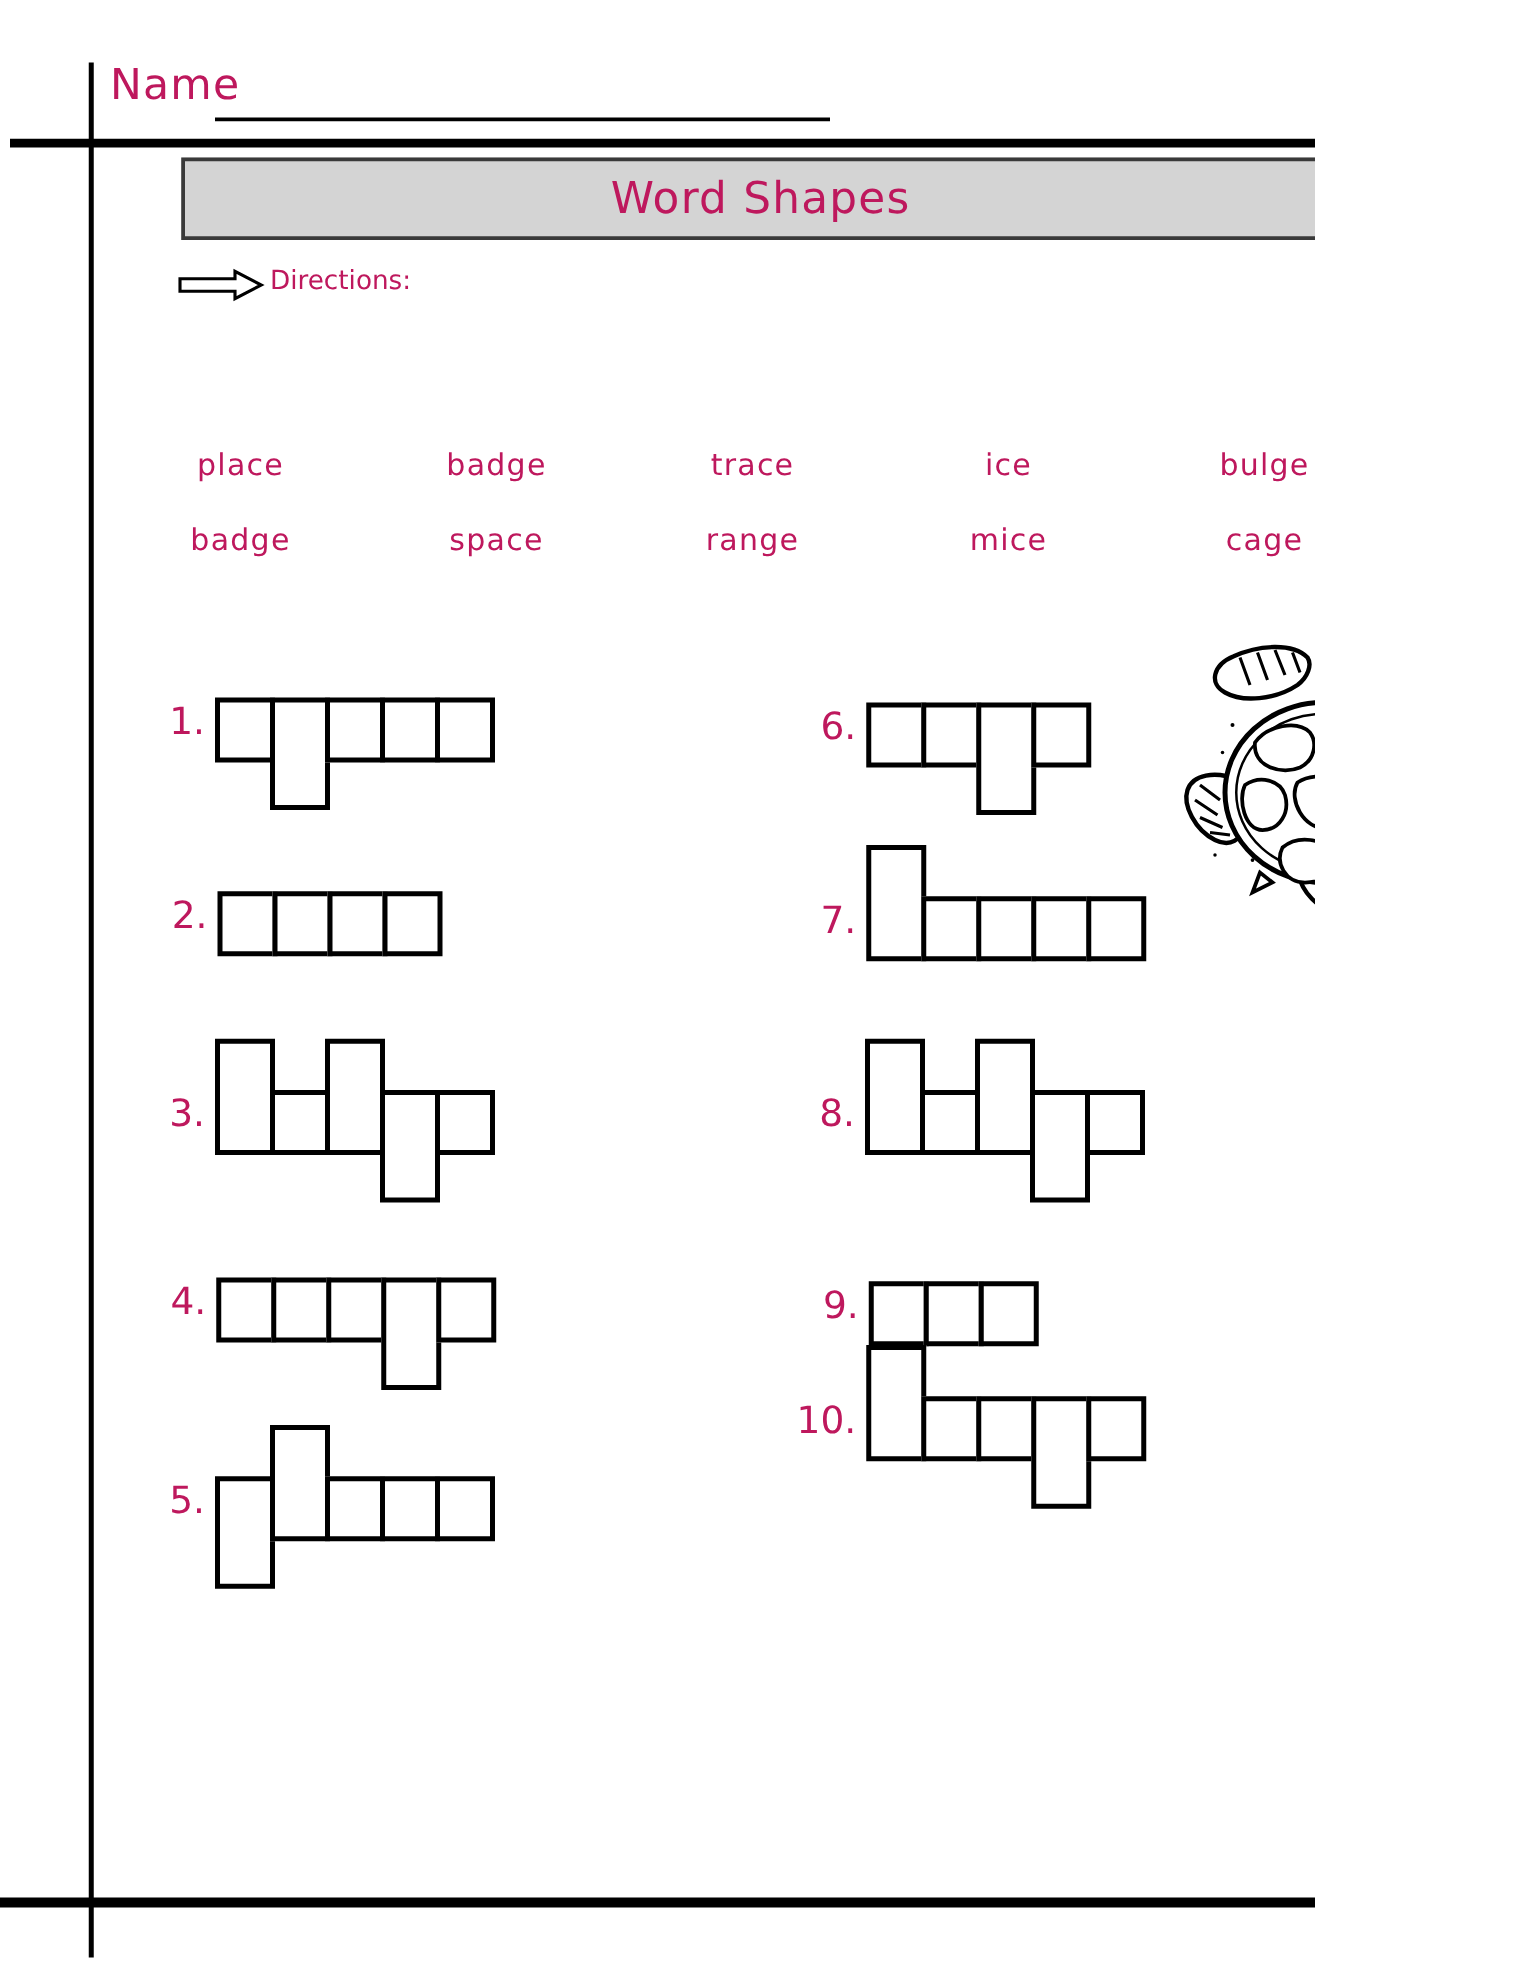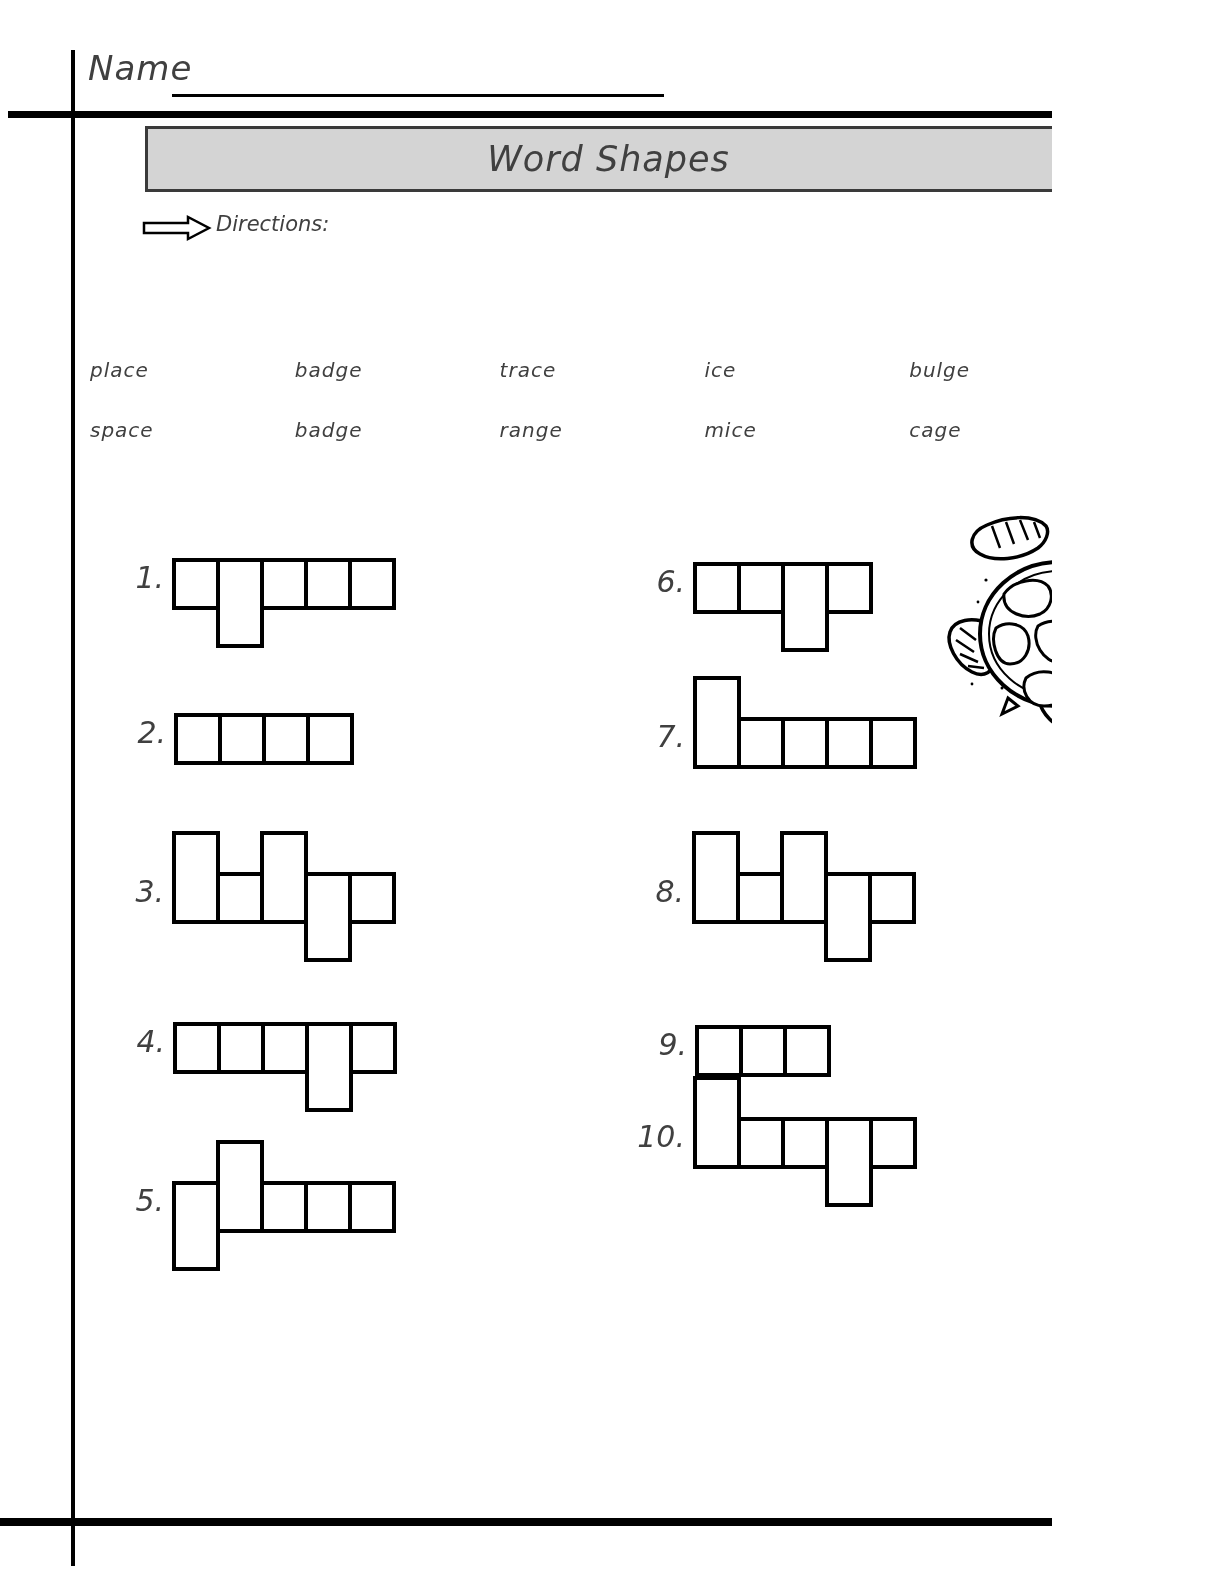--- a/index.html
+++ b/index.html
@@ -2,23 +2,22 @@
 <html><head>
 <meta charset="utf-8">
 <style>
   html, body { margin: 0; padding: 0; background: #ffffff; }
   .page {
     position: relative;
     width: 1052px;
     height: 1584px;
     background: #ffffff;
     font-family: "DejaVu Sans", sans-serif;
-    color: #404040;
+    color: #be185d;
     overflow: hidden;
-    font-style: italic;
   }
   
   .rule { position: absolute; background: #000; }
   .rule-top    { left: 8px;  top: 111px;  width: 1198px; height: 7px; }
   .rule-bottom { left: 0px;  top: 1518px; width: 1224px; height: 8px; }
   .rule-left   { left: 71px; top: 50px;   width: 4px;    height: 1516px; }
 
   
   .name-label {
     position: absolute; left: 88px; top: 48px;
@@ -53,21 +52,21 @@
     font-size: 26px;
   }
 
   
   .word-bank { position: absolute; left: 90px; top: 358px; width: 1024px; }
   .wb-row {
     display: grid;
     grid-template-columns: repeat(5, 1fr);
     height: 60px;
   }
-  .wb-word { text-align: left; font-size: 20px; letter-spacing: 1px; }
+  .wb-word { text-align: center; font-size: 24px; letter-spacing: 1px; }
 
   
   .puzzle { position: absolute; height: 134px; }
   .puzzle-number {
     position: absolute; left: -70px; top: 46px;
     width: 62px; text-align: right;
     font-size: 30px; line-height: 1;
   }
   .cell {
     position: absolute;
@@ -108,22 +107,22 @@
 
   <div class="word-bank">
     <div class="wb-row">
       <span class="wb-word">place</span>
       <span class="wb-word">badge</span>
       <span class="wb-word">trace</span>
       <span class="wb-word">ice</span>
       <span class="wb-word">bulge</span>
     </div>
     <div class="wb-row">
+      <span class="wb-word">badge</span>
       <span class="wb-word">space</span>
-      <span class="wb-word">badge</span>
       <span class="wb-word">range</span>
       <span class="wb-word">mice</span>
       <span class="wb-word">cage</span>
     </div>
   </div>
 
   <div id="puzzles">
       <div class="puzzle" style="left: 172px; top: 517px; width: 224px;">
         <div class="puzzle-number">1.</div>
         <div class="cell x" style="left: 0px;"></div>

